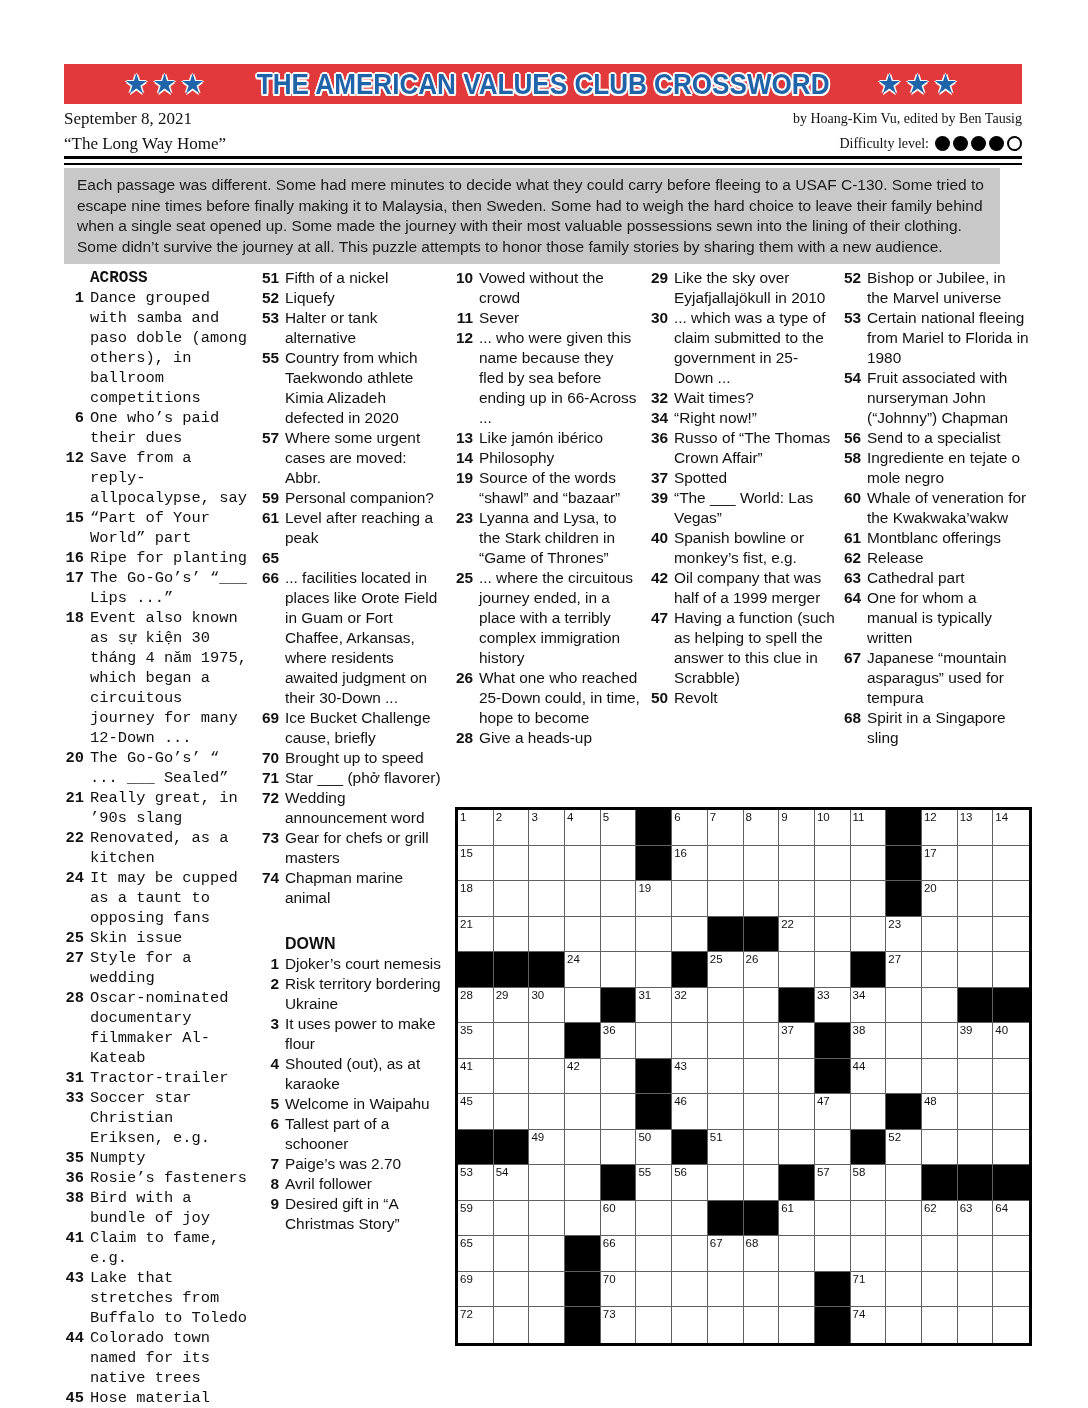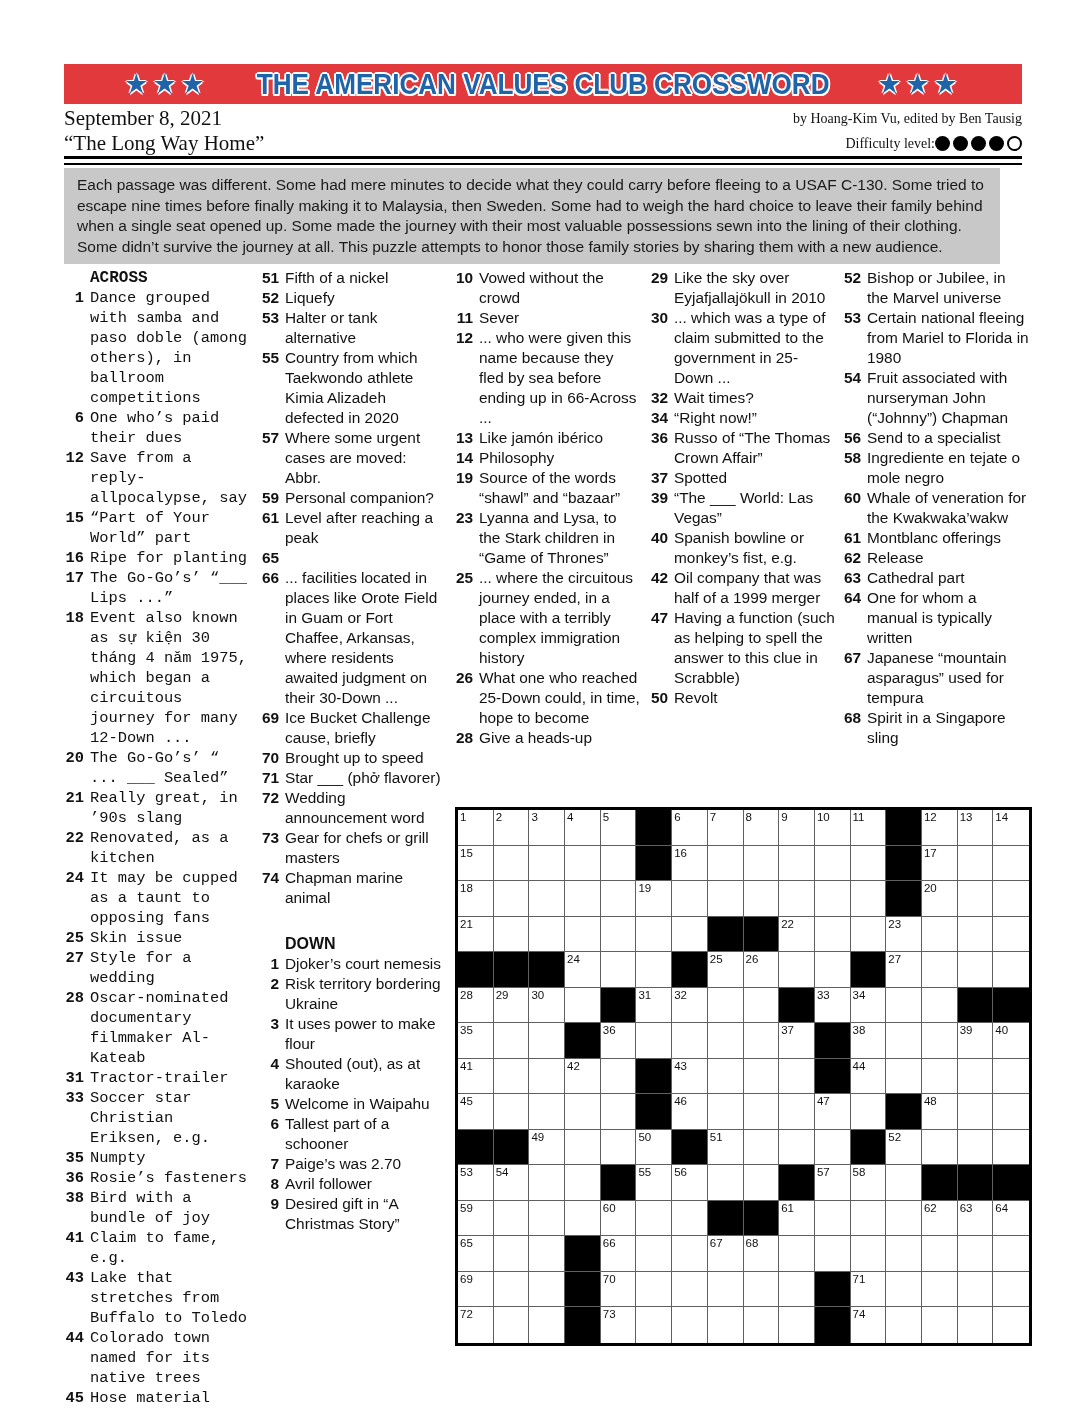--- a/index.html
+++ b/index.html
@@ -18,23 +18,23 @@
     font-weight:bold;font-size:29px;letter-spacing:0px;color:#1f63a8;
     display:inline-block;transform:scaleX(.9);white-space:nowrap;
     text-shadow:-2px 0 #fff,2px 0 #fff,0 -2px #fff,0 2px #fff,
       -1.5px -1.5px #fff,1.5px -1.5px #fff,-1.5px 1.5px #fff,1.5px 1.5px #fff;
   }
   .stars{
     font-size:27px;color:#1f63a8;letter-spacing:4px;line-height:1;
     text-shadow:-1.5px 0 #fff,1.5px 0 #fff,0 -1.5px #fff,0 1.5px #fff;
   }
   
-  .header-left{position:absolute;left:64px;top:106px;font-family:"Liberation Serif",serif;font-size:21px;line-height:25px;}
+  .header-left{position:absolute;left:64px;top:106px;font-family:"Liberation Serif",serif;font-size:17px;line-height:25px;}
   .header-right{position:absolute;right:66px;top:106px;text-align:right;font-family:"Liberation Serif",serif;font-size:14px;line-height:25px;}
-  .difficulty{display:flex;align-items:center;justify-content:flex-end;}
+  .difficulty{display:flex;align-items:center;justify-content:flex-end;gap:6px;}
   .dots{display:inline-flex;align-items:center;gap:3px;}
   .dot{width:15px;height:15px;border-radius:50%;background:#000;display:inline-block;}
   .dot.empty{background:#fff;border:2.5px solid #000;box-sizing:border-box;}
   
   .rule{position:absolute;left:64px;top:156px;width:958px;height:4px;border-top:3px solid #000;border-bottom:2px solid #000;}
   .intro{
     position:absolute;left:64px;top:168px;width:936px;box-sizing:border-box;
     background:#c8c8c8;padding:7px 13px;font-size:15.5px;line-height:20.5px;color:#1a1a1a;
   }
   

